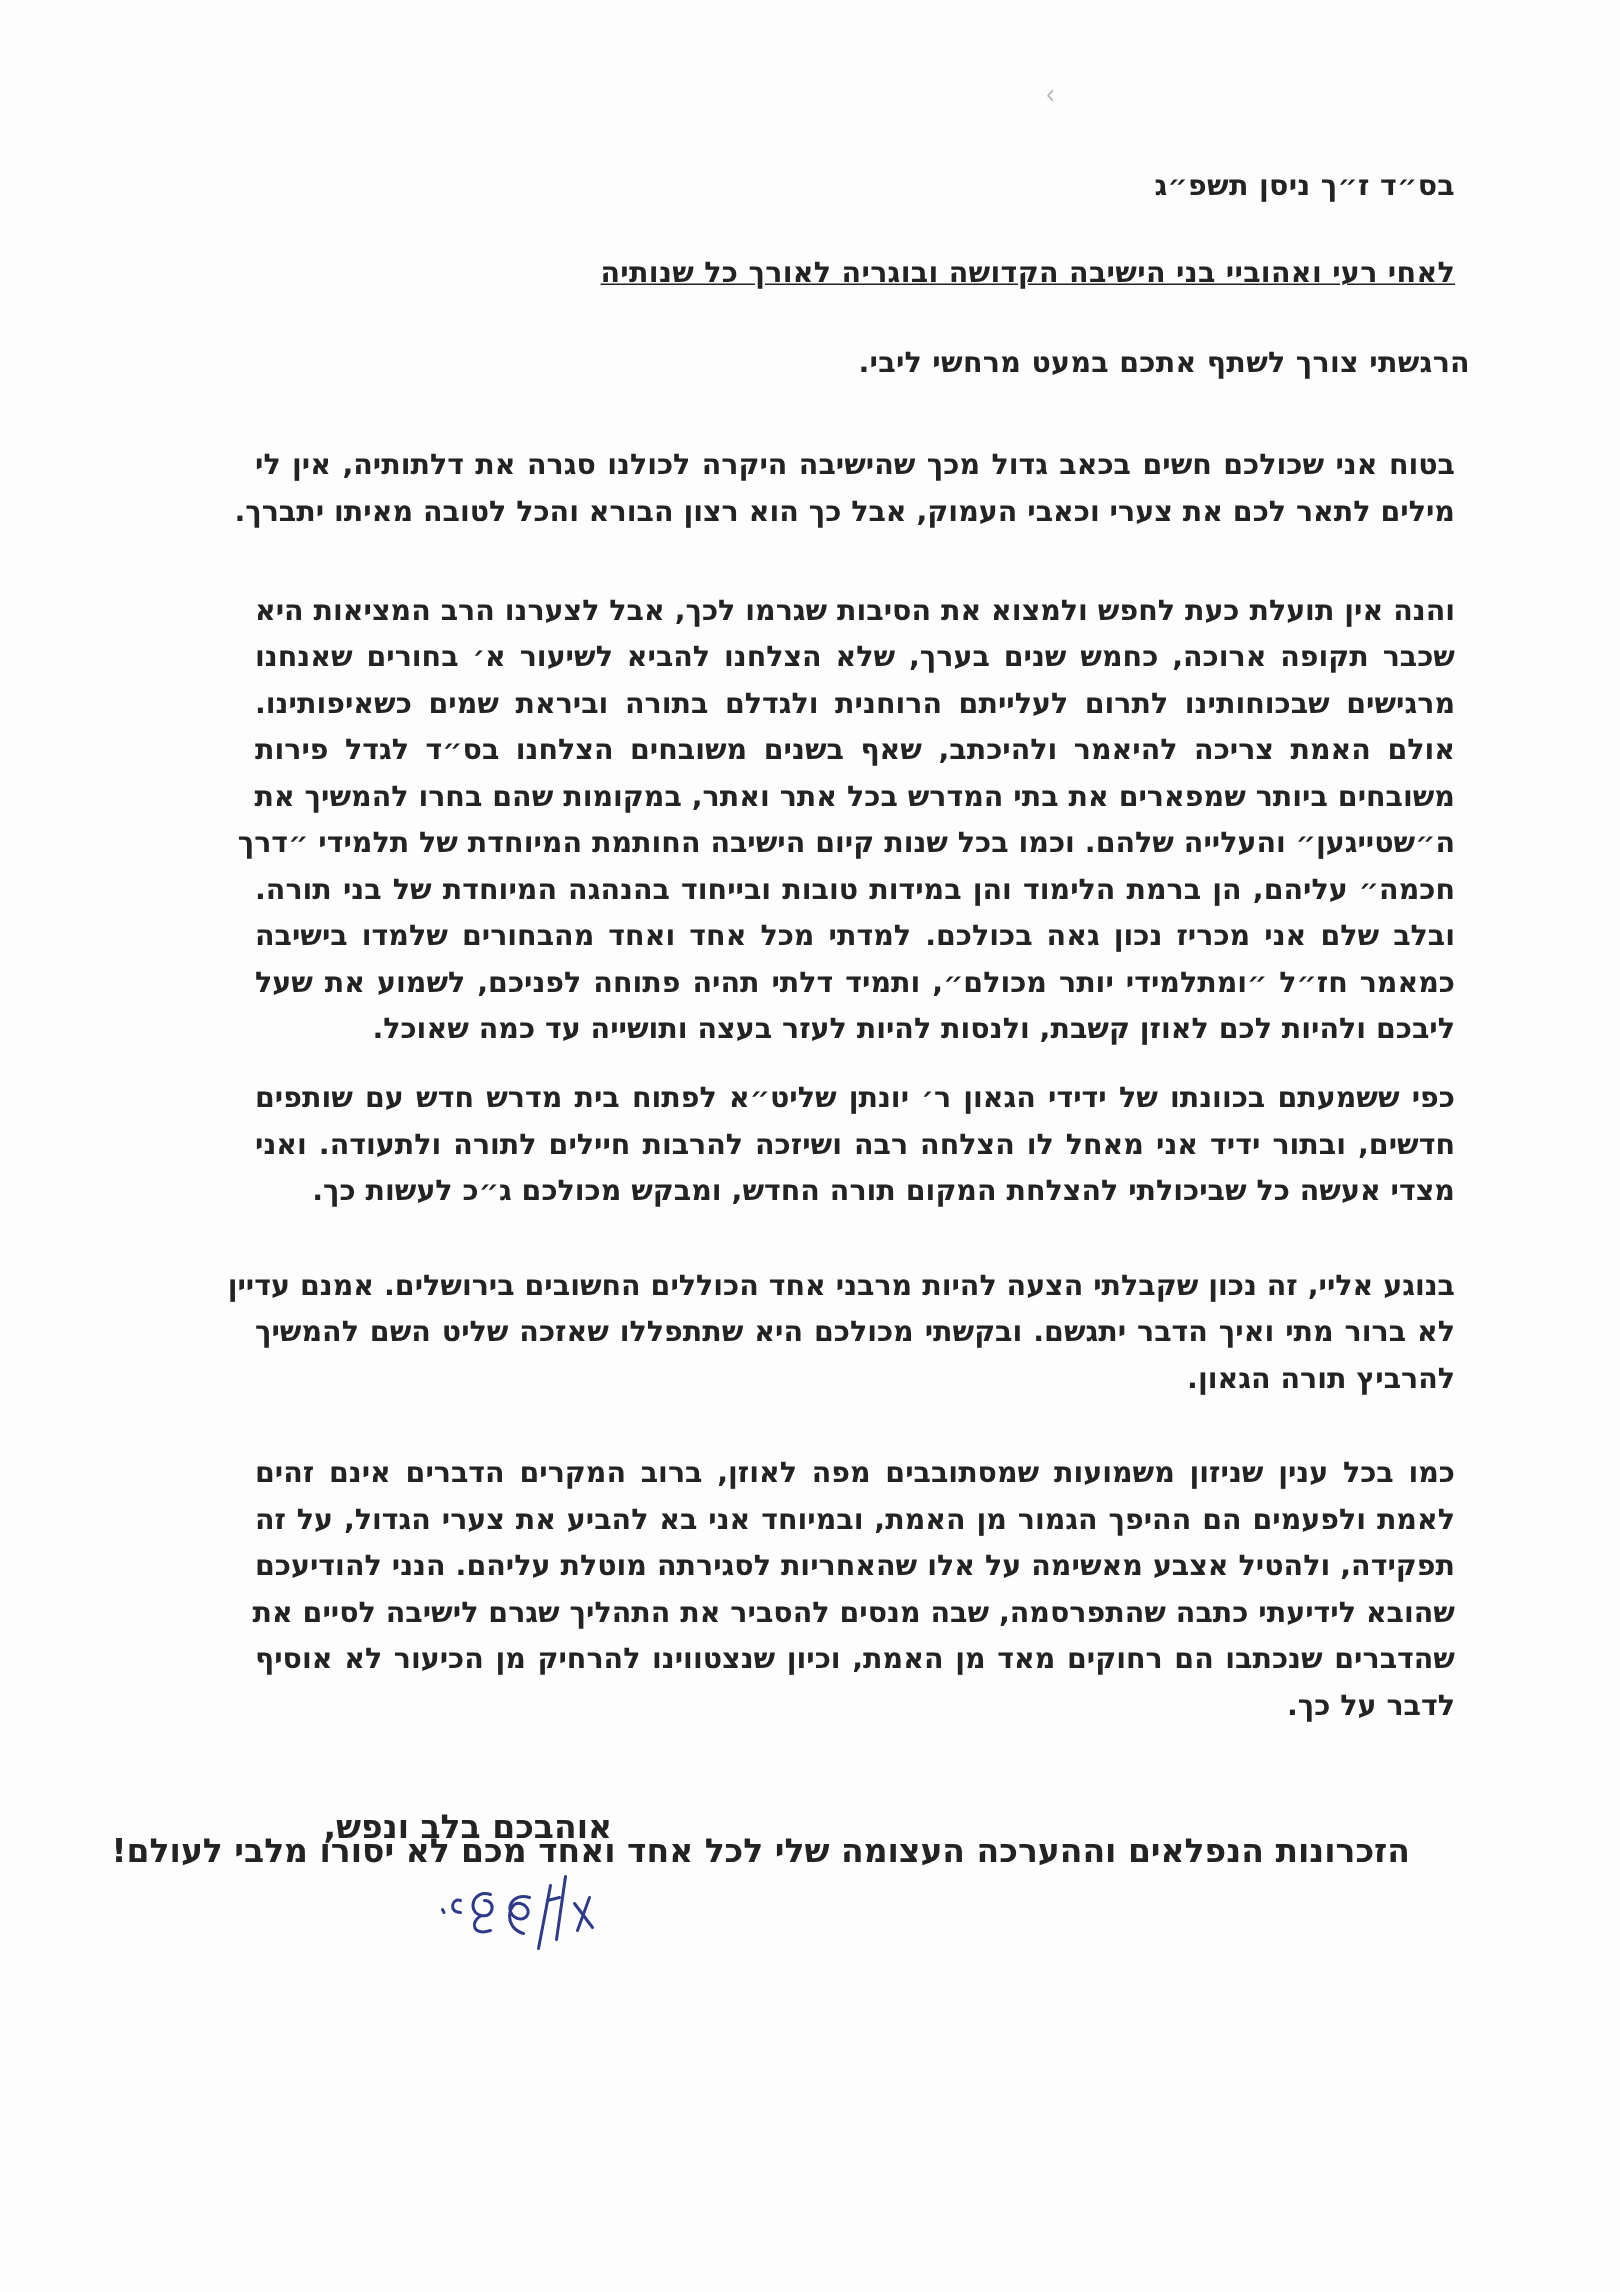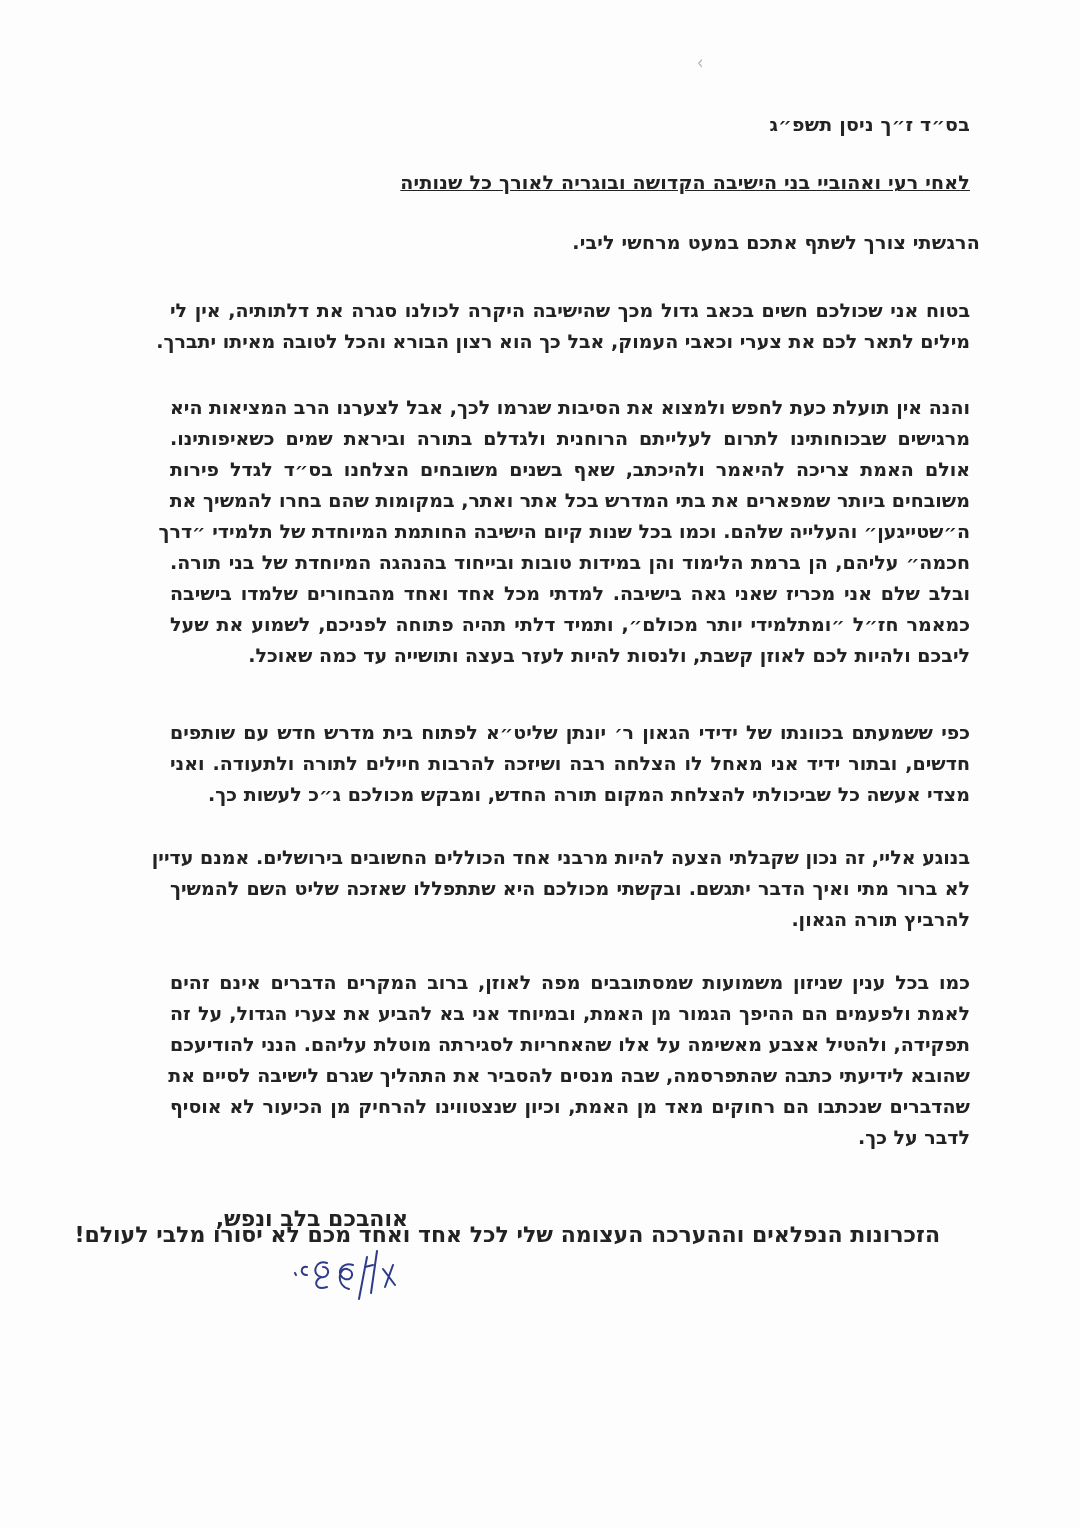--- a/index.html
+++ b/index.html
@@ -109,26 +109,27 @@
 
   <div class="line intro">הרגשתי צורך לשתף אתכם במעט מרחשי ליבי.</div>
 
   <div class="para" id="p1">
     <span class="row">בטוח אני שכולכם חשים בכאב גדול מכך שהישיבה היקרה לכולנו סגרה את דלתותיה, אין לי</span>
     <span class="row last">מילים לתאר לכם את צערי וכאבי העמוק, אבל כך הוא רצון הבורא והכל לטובה מאיתו יתברך.</span>
   </div>
 
   <div class="para" id="p2">
     <span class="row">והנה אין תועלת כעת לחפש ולמצוא את הסיבות שגרמו לכך, אבל לצערנו הרב המציאות היא</span>
+    <span class="row">שכבר תקופה ארוכה, כחמש שנים בערך, שלא הצלחנו להביא לשיעור א׳ בחורים שאנחנו</span>
     <span class="row">מרגישים שבכוחותינו לתרום לעלייתם הרוחנית ולגדלם בתורה וביראת שמים כשאיפותינו.</span>
     <span class="row">אולם האמת צריכה להיאמר ולהיכתב, שאף בשנים משובחים הצלחנו בס״ד לגדל פירות</span>
     <span class="row">משובחים ביותר שמפארים את בתי המדרש בכל אתר ואתר, במקומות שהם בחרו להמשיך את</span>
     <span class="row">ה״שטייגען״ והעלייה שלהם. וכמו בכל שנות קיום הישיבה החותמת המיוחדת של תלמידי ״דרך</span>
     <span class="row">חכמה״ עליהם, הן ברמת הלימוד והן במידות טובות ובייחוד בהנהגה המיוחדת של בני תורה.</span>
-    <span class="row">ובלב שלם אני מכריז שאני גאה בישיבה. למדתי מכל אחד ואחד מהבחורים שלמדו בישיבה</span>
+    <span class="row">ובלב שלם אני מכריז נכון גאה בכולכם. למדתי מכל אחד ואחד מהבחורים שלמדו בישיבה</span>
     <span class="row">כמאמר חז״ל ״ומתלמידי יותר מכולם״, ותמיד דלתי תהיה פתוחה לפניכם, לשמוע את שעל</span>
     <span class="row last">ליבכם ולהיות לכם לאוזן קשבת, ולנסות להיות לעזר בעצה ותושייה עד כמה שאוכל.</span>
   </div>
 
   <div class="para" id="p3">
     <span class="row">כפי ששמעתם בכוונתו של ידידי הגאון ר׳ יונתן שליט״א לפתוח בית מדרש חדש עם שותפים</span>
     <span class="row">חדשים, ובתור ידיד אני מאחל לו הצלחה רבה ושיזכה להרבות חיילים לתורה ולתעודה. ואני</span>
     <span class="row last">מצדי אעשה כל שביכולתי להצלחת המקום תורה החדש, ומבקש מכולכם ג״כ לעשות כך.</span>
   </div>
 

